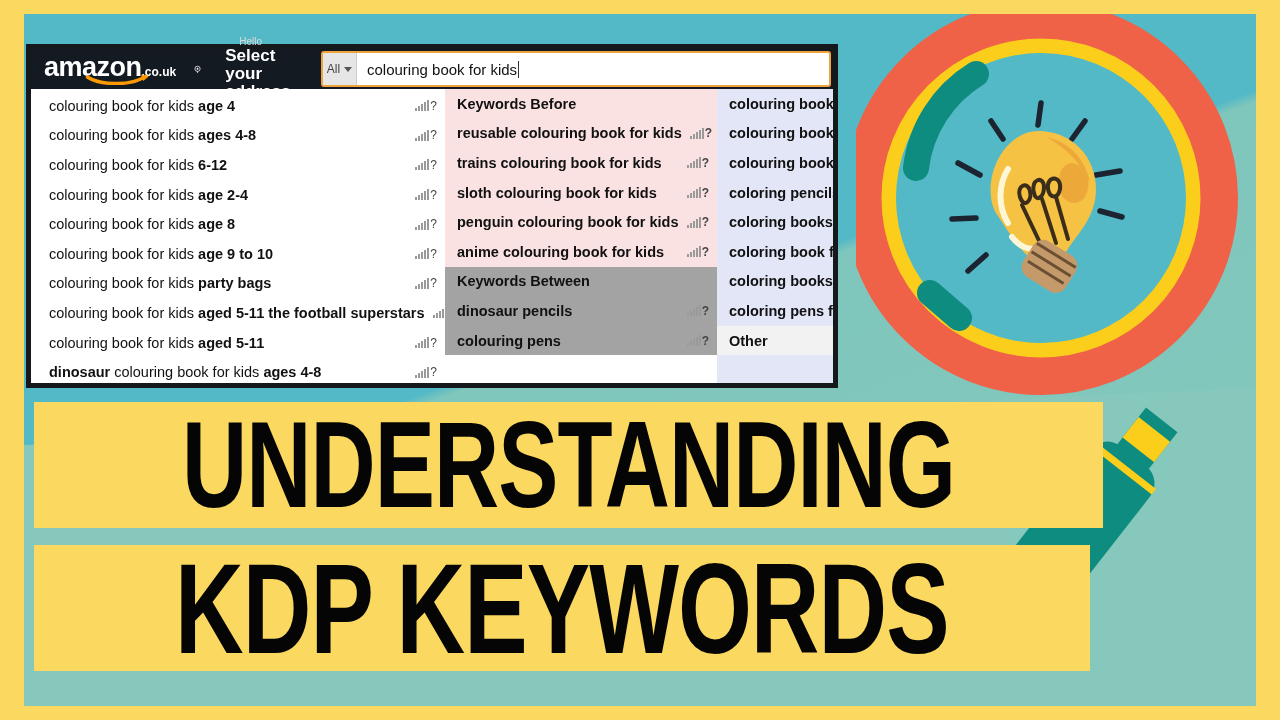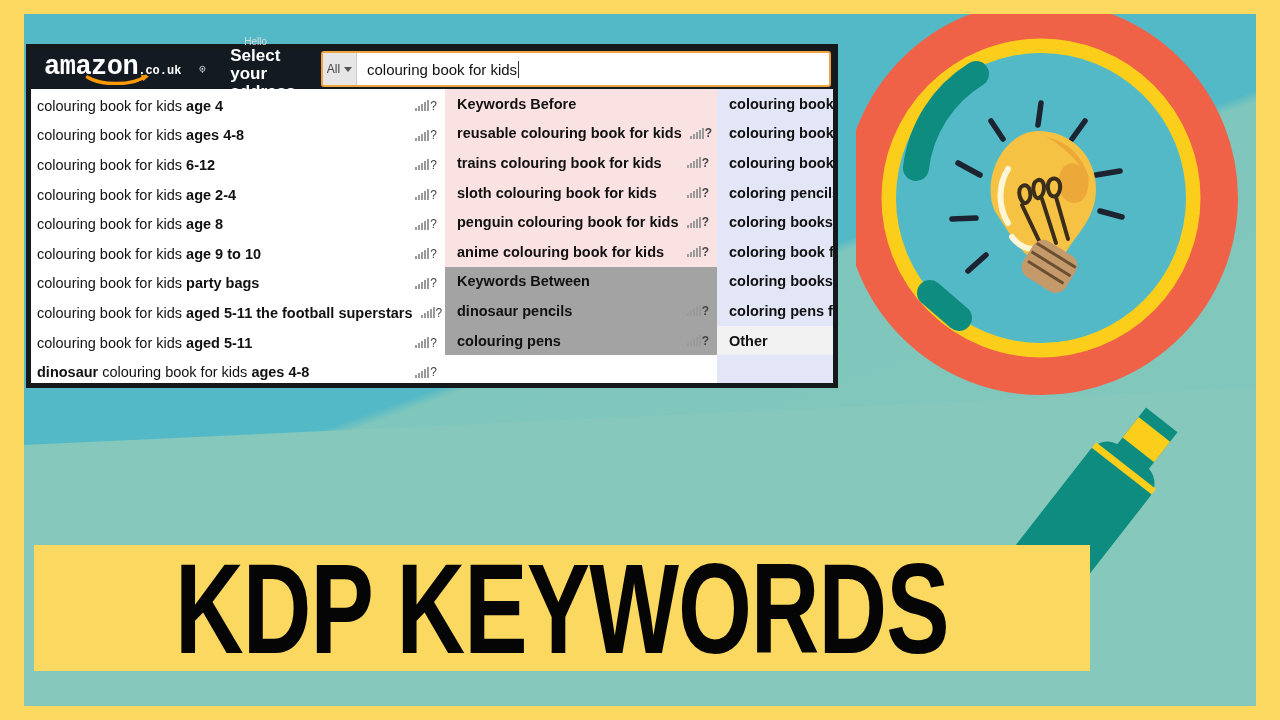--- a/index.html
+++ b/index.html
@@ -39,21 +39,21 @@
     background:#fff;
     border:5px solid #16191c;
     z-index:5;
     display:flex; flex-direction:column;
   }
   #amazon-header{
     height:40px; background:#131A22; display:flex; align-items:center;
     position:relative; flex:0 0 auto;
   }
   .az-logo{
-    color:#fff; font-family:Liberation Mono, monospace; font-weight:700;
+    color:#fff; font-family:Liberation Sans, sans-serif; font-weight:700;
     font-size:27px; letter-spacing:-0.5px; margin-left:13px; line-height:1;
     position:relative; top:-2px;
   }
   .az-tld{ font-size:12px; font-weight:700; letter-spacing:0; }
   .az-smile{ position:absolute; left:46px; top:25px; width:84px; height:11px; }
   .az-addr{ margin-left:20px; color:#fff; line-height:1.05; }
   .az-addr .hello{ font-size:10px; color:#d7d9da; display:block; margin-left:14px;}
   .az-addr .addr{ font-size:17px; font-weight:700; display:block; }
   .az-addrbox{ display:flex; align-items:center; margin-left:18px;}
   .az-pin-svg{ margin-right:4px; }
@@ -78,21 +78,21 @@
 
   .col-left{ width:414px; flex:0 0 auto; background:#fff; padding-top:2px;}
   .col-mid{ width:272px; flex:0 0 auto; }
   .col-right{ flex:1; background:#E3E6F7; position:relative; overflow:hidden;}
 
   .row{
     display:flex; align-items:center; justify-content:space-between;
     height:29.6px; padding:0 8px 0 6px; font-size:14.5px; color:#111;
     white-space:nowrap;
   }
-  .col-left .row{ padding-left:6px; padding-right:8px;text-align:right; }
+  .col-left .row{ padding-left:18px; padding-right:8px;text-align:right; }
   .col-left .row .txt{ font-weight:400; }
   .col-left .row .txt b{ font-weight:700; }
 
   .col-mid .row{ font-weight:700; padding-left:12px; }
   .col-mid .grp-before{ background:#FBE2E2; }
   .col-mid .grp-between{ background:#a3a3a3; }
   .col-mid .head{ font-weight:700; }
 
   .col-right .row{ font-weight:700; padding-left:12px; background:transparent; }
   .col-right .row.other{ background:#F2F2F2; font-weight:700;}
@@ -488,18 +488,21 @@
             <div class="row">
               <span>coloring pens for</span>
             </div>
             <div class="row other">
               <span>Other</span>
             </div>
           </div>
       </div>
     </div>
 
+    <div class="banner" id="banner1">
+      <h1>UNDERSTANDING</h1>
+    </div>
     <div class="banner" id="banner2">
       <h1>KDP KEYWORDS</h1>
     </div>
 
   </div>
 </div>
 
 </body></html>

